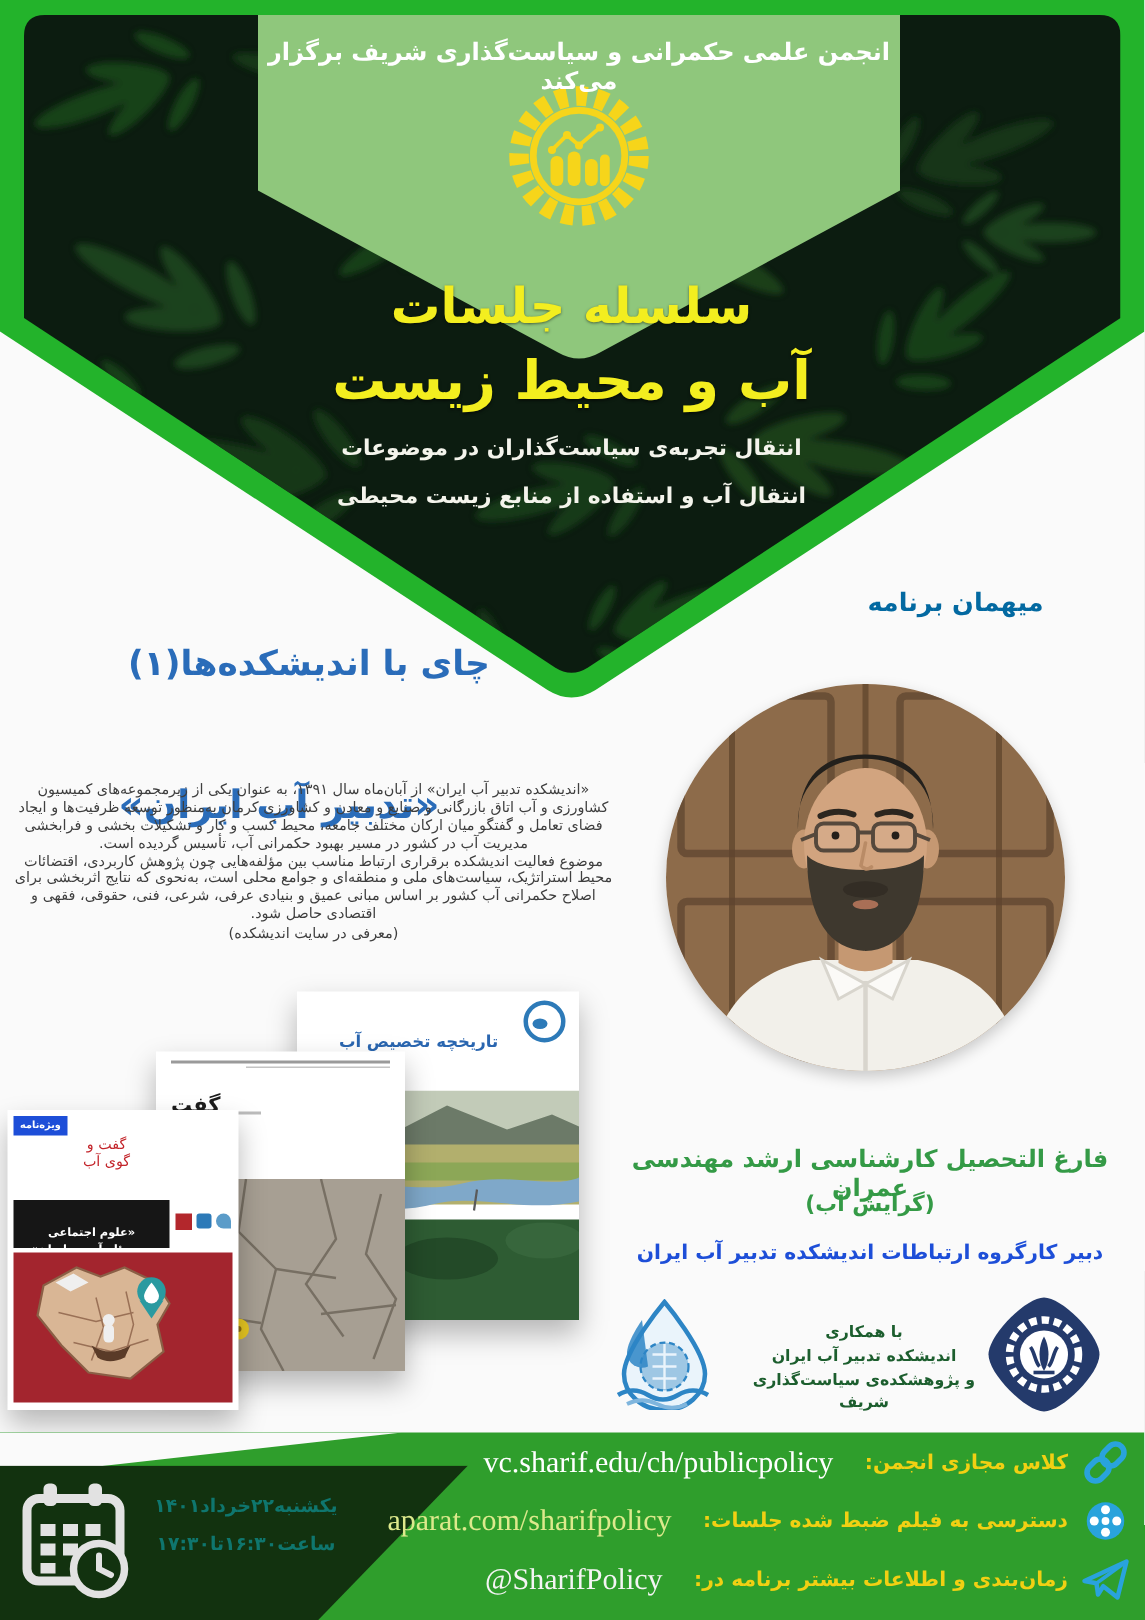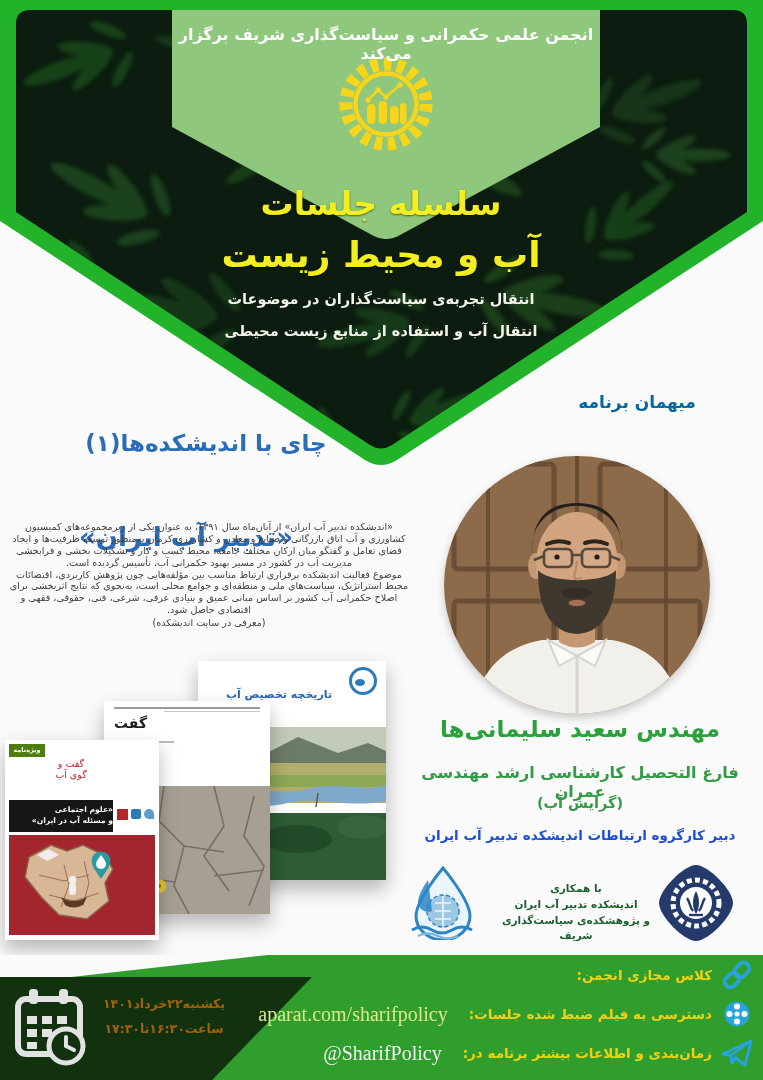--- a/index.html
+++ b/index.html
@@ -30,28 +30,28 @@
 
   
   .cover{background:#ffffff;box-shadow:0 9px 18px rgba(0,0,0,.28);}
   .cover3{left:198px;top:661px;width:188px;height:219px;}
   .c3-logo{right:9px;top:6px;width:22px;height:22px;border:3px solid #2d7ab8;border-radius:50%;}
   .c3-logo:after{content:"";position:absolute;left:3px;top:9px;width:10px;height:7px;background:#2d7ab8;border-radius:50%;}
   .c3-title{left:8px;right:34px;top:27px;color:#2a66b0;font-weight:bold;font-size:11px;}
   .c3-art{left:0;bottom:0;width:188px;height:153px;}
   .cover2{left:104px;top:701px;width:166px;height:213px;}
   .c2-line{background:#9a9a9a;height:1.5px;}
-  .c2-title{left:10px;top:14px;color:#1c1c1c;font-weight:bold;font-size:14px;}
+  .c2-title{left:10px;top:28px;color:#1c1c1c;font-weight:bold;font-size:14px;}
   .c2-art{left:0;bottom:0;width:166px;height:128px;}
   .cover1{left:5px;top:740px;width:154px;height:200px;}
-  .c1-tag{left:4px;top:4px;width:36px;height:13px;background:#4d7c0f;color:#fff;font-size:6.5px;font-weight:bold;line-height:13px;}
+  .c1-tag{left:4px;top:4px;width:36px;height:13px;background:#1d4ed8;color:#fff;font-size:6.5px;font-weight:bold;line-height:13px;}
   .c1-spine{left:20px;top:19px;width:36px;color:#c3242a;font-weight:normal;font-size:9.5px;line-height:1.12;margin-left:28px;}
   .c1-caption{left:6px;top:68px;width:32px;height:5px;background:#222;}
   .c1-caption2{left:6px;top:76px;width:32px;height:3px;background:#8a8a8a;}
-  .c1-band{left:4px;top:60px;width:104px;height:32px;background:#161616;color:#ffffff;font-size:7.6px;font-weight:bold;line-height:1.5;padding-top:4px;box-sizing:border-box;text-align:right;}
+  .c1-band{left:4px;top:60px;width:104px;height:32px;background:#161616;color:#ffffff;font-size:7.6px;font-weight:bold;line-height:1.5;padding-top:16px;box-sizing:border-box;}
   .c1-logos{left:112px;top:63px;width:40px;height:22px;display:flex;gap:3px;align-items:center;}
   .c1-logo-red{width:11px;height:11px;background:#b3272c;}
   .c1-logo-blue{width:10px;height:10px;background:#2d7ab8;border-radius:2px;}
   .c1-logo-blue2{width:10px;height:10px;background:#5b9cc9;border-radius:50% 50% 0 50%;}
   .c1-red{left:4px;top:95px;width:146px;height:100px;background:#a3252e;}
 
   
   .photo{left:444px;top:456px;width:266px;height:258px;border-radius:50%;overflow:hidden;box-shadow:0 4px 10px rgba(0,0,0,.2);}
 
   .guest-name{left:415px;top:716px;width:330px;color:#2aa23a;font-weight:bold;font-size:23px;}
@@ -59,21 +59,21 @@
   .guest-spec{left:415px;top:795px;width:330px;color:#349a46;font-weight:bold;font-size:14.5px;}
   .guest-role{left:415px;top:827px;width:330px;color:#1d4ed8;font-weight:bold;font-size:13.5px;}
 
   .collab-text{left:496px;top:881px;width:160px;color:#1c5e2e;font-weight:bold;font-size:10.5px;line-height:1.5;}
 
   
   .footer-bar{left:0;top:955px;width:763px;height:125px;background:#2f9e2c;}
   .footer-notch{left:0;top:955px;width:268px;height:30px;background:#fafafa;clip-path:polygon(0 0,100% 0,0 100%);}
   .footer-dark{left:0;top:977px;width:312px;height:103px;background:#12320f;clip-path:polygon(0 0,100% 0,68% 100%,0 100%);}
   .cal-icon{left:14px;top:988px;width:74px;height:80px;}
-  .date-block{left:86px;top:996px;width:156px;color:#a16207;font-weight:bold;font-size:12.5px;}
+  .date-block{left:86px;top:996px;width:156px;color:#0f766e;font-weight:bold;font-size:12.5px;}
   .date-block .t2{margin-top:10px;}
   .frow{right:4px;height:38px;width:530px;display:flex;flex-direction:row;align-items:center;direction:rtl;gap:7px;padding-right:4px;box-sizing:border-box;}
   .frow .ficon{width:36px;height:36px;flex:0 0 auto;display:flex;align-items:center;justify-content:center;}
   .frow .flabel{color:#f1d013;font-weight:bold;font-size:13.5px;white-space:nowrap;}
   .frow .fvalue{font-family:"Liberation Serif","DejaVu Serif",serif;font-size:20px;direction:ltr;margin-right:14px;white-space:nowrap;}
   .frow1{top:956px;} .frow2{top:995px;} .frow3{top:1034px;}
   .v1{color:#ffffff;} .v2{color:#dde98c;} .v3{color:#f4f4f4;font-size:21px;}
 </style>
 </head>
 <body>
@@ -265,21 +265,20 @@
         <rect x="100" y="93" width="28" height="18" rx="5"></rect>
         <rect x="138" y="93" width="28" height="18" rx="5"></rect>
         <path d="M128,99 L138,99 M100,100 L90,104 M166,100 L176,104" fill="none"></path>
       </g>
       <circle cx="113" cy="101" r="2.6" fill="#241f1a"></circle>
       <circle cx="153" cy="101" r="2.6" fill="#241f1a"></circle>
       <path d="M133,106 L130,121 Q133,125 137,122" stroke="#b98b66" stroke-width="2.4" fill="none" stroke-linecap="round"></path>
     </svg>
   </div>
 
-  <div class="abs guest-name ctr rtl">مهندس سعید سلیمانی‌ها</div>
   <div class="abs guest-degree ctr rtl">فارغ التحصیل کارشناسی ارشد مهندسی عمران</div>
   <div class="abs guest-spec ctr rtl">(گرایش آب)</div>
   <div class="abs guest-role ctr rtl">دبیر کارگروه ارتباطات اندیشکده تدبیر آب ایران</div>
 
   <svg class="abs" style="left:404px;top:866px" width="78" height="74" viewBox="0 0 78 74">
     <path d="M39,2 C39,2 12,34 12,50 a27,24 0 0 0 54,0 C66,34 39,2 39,2 Z" fill="#eaf4fb" stroke="#2d85c5" stroke-width="3"></path>
     <circle cx="39" cy="45" r="16" fill="#9ec7e4" stroke="#2d85c5" stroke-width="1.5" stroke-dasharray="4 2.5"></circle>
     <path d="M31,37 H47 M31,45 H47 M31,53 H47 M39,30 V60" stroke="#eaf4fb" stroke-width="1.6"></path>
     <path d="M24,14 C24,14 14,28 14,36 a10,10 0 0 0 14,9" fill="#2d85c5" opacity=".85"></path>
     <path d="M8,64 Q18,58 28,64 T48,64 T68,64" stroke="#2d85c5" stroke-width="3" fill="none"></path>
@@ -329,20 +328,21 @@
   <div class="abs frow frow1">
     <span class="ficon">
       <svg width="32" height="32" viewBox="0 0 34 34">
         <g stroke="#29a3dc" stroke-width="4" fill="none" transform="rotate(-45 17 17)" stroke-linecap="round">
           <rect x="1" y="11" width="17" height="12" rx="6"></rect>
           <rect x="16" y="11" width="17" height="12" rx="6"></rect>
         </g>
       </svg>
     </span>
     <span class="flabel rtl">کلاس مجازی انجمن:</span>
+    <span class="fvalue v1">vc.sharif.edu/ch/publicpolicy</span>
   </div>
 
   <div class="abs frow frow2">
     <span class="ficon">
       <svg width="34" height="34" viewBox="0 0 34 34">
         <rect x="7" y="7" width="20" height="20" rx="5" transform="rotate(45 17 17)" fill="#ddc92a"></rect>
         <circle cx="17" cy="17" r="12.5" fill="#29a3dc"></circle>
         <circle cx="17" cy="17" r="2.6" fill="#ffffff"></circle>
         <circle cx="17" cy="9.5" r="3" fill="#ffffff"></circle>
         <circle cx="24.5" cy="17" r="3" fill="#ffffff"></circle>

